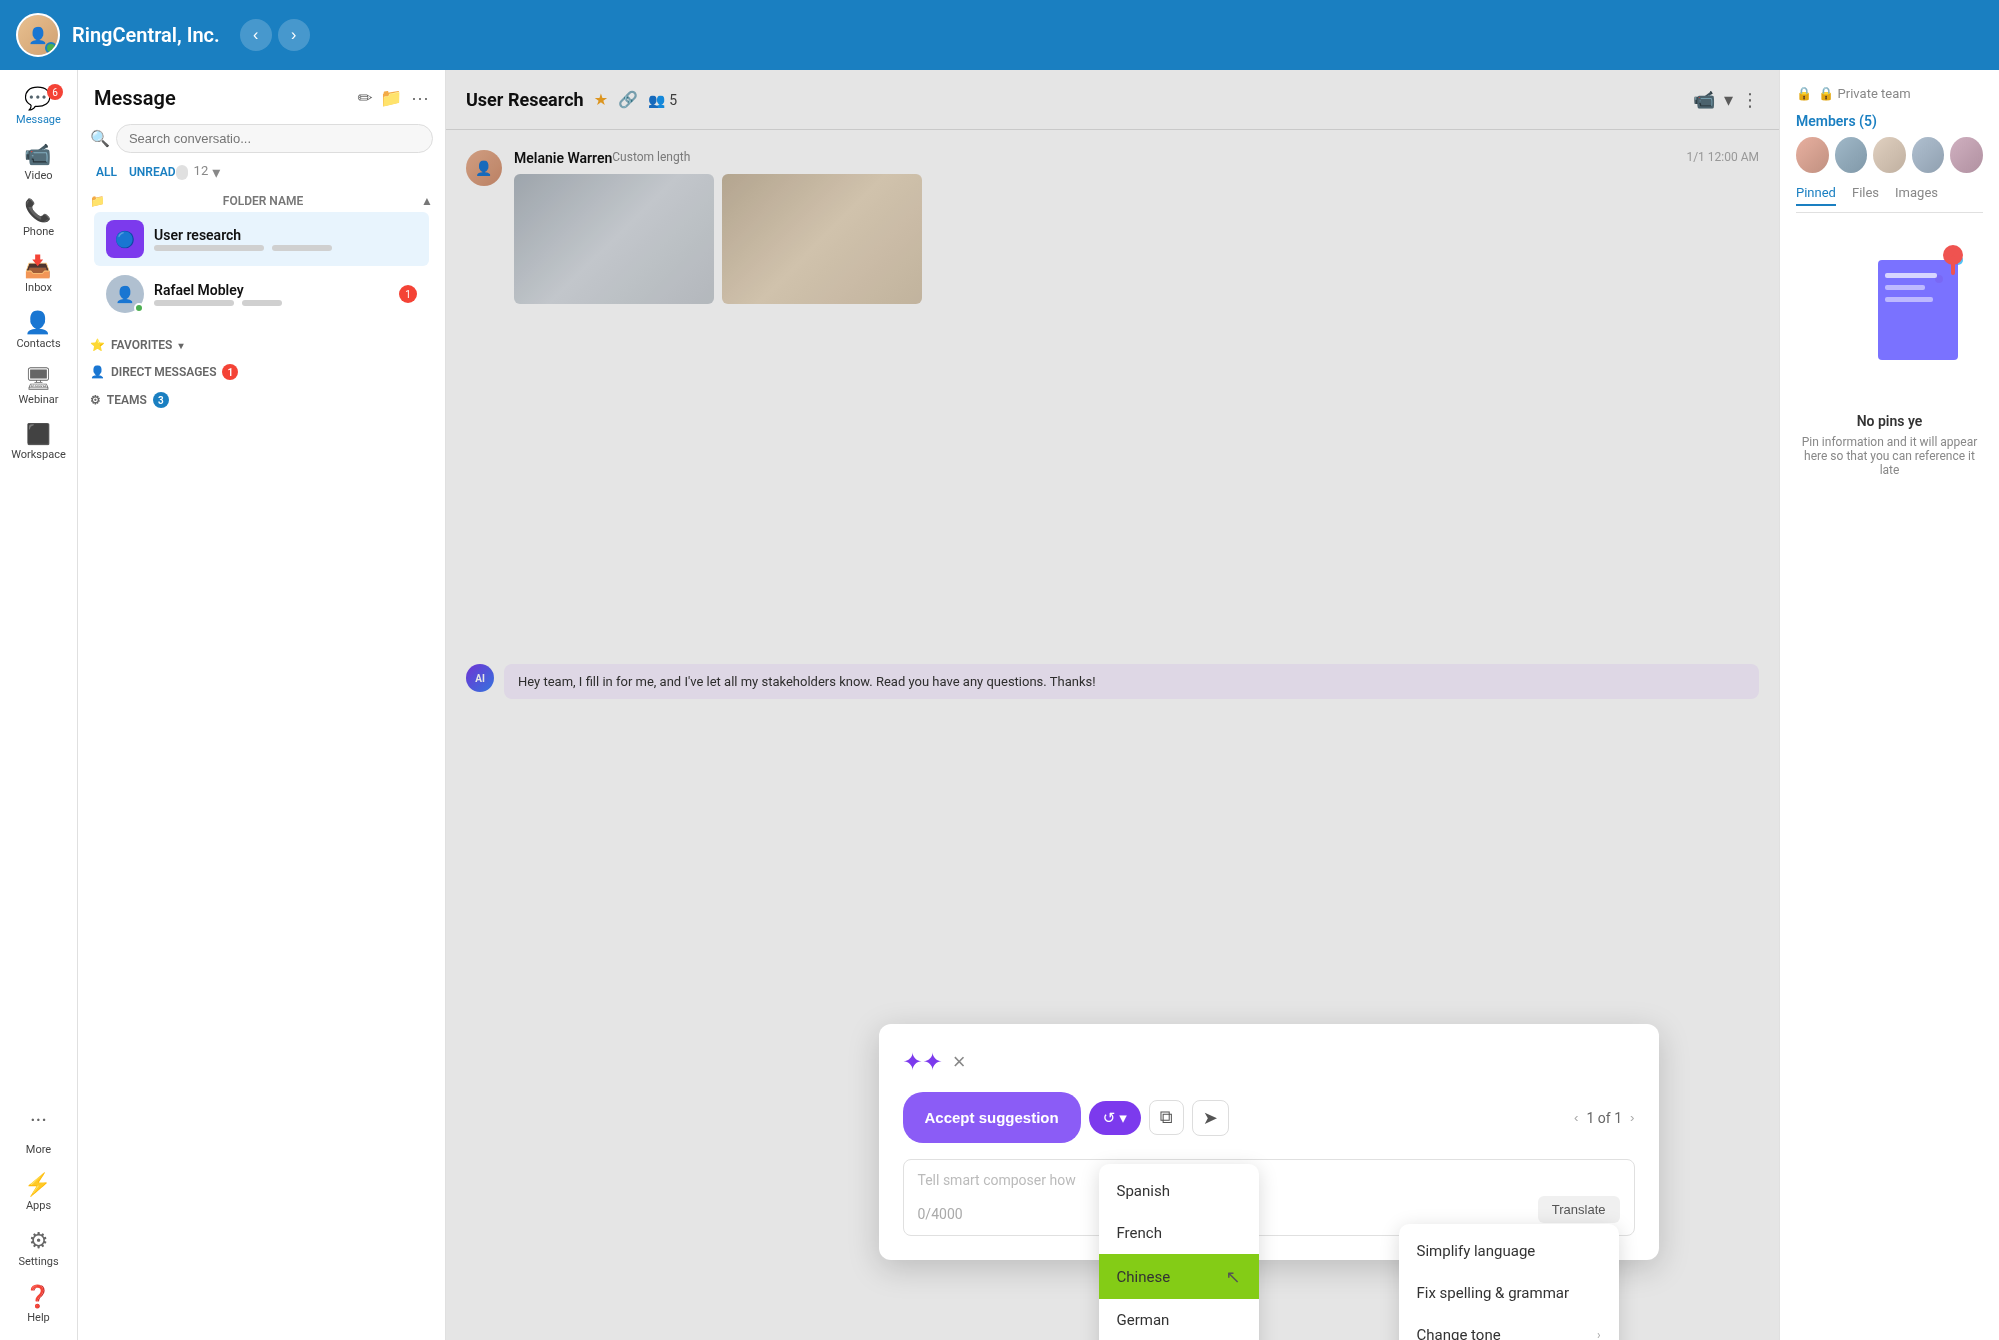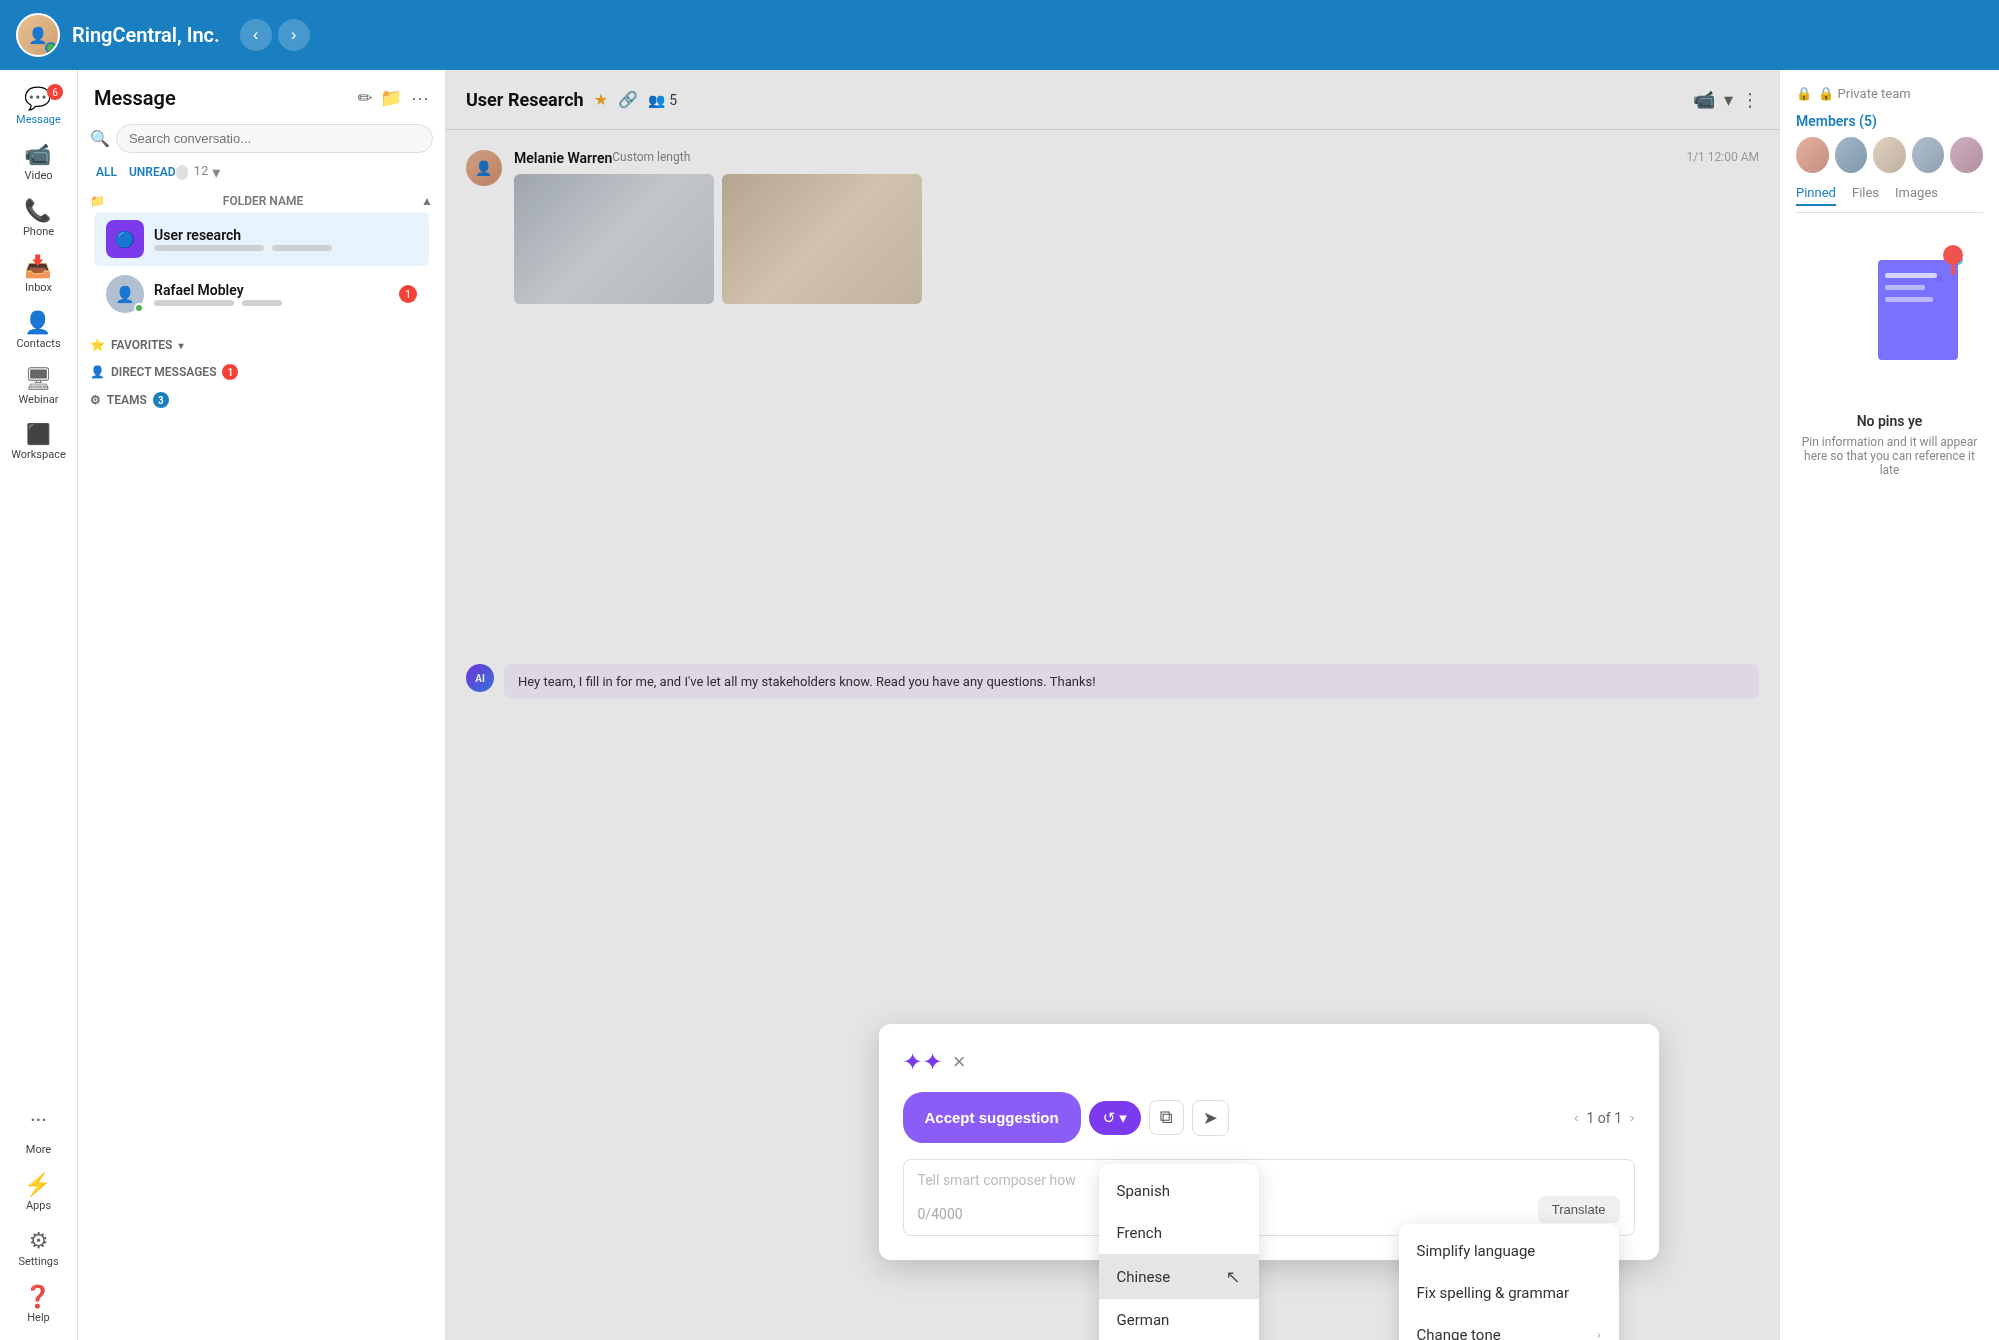--- a/index.html
+++ b/index.html
@@ -90,21 +90,21 @@
     .sc-pagination { margin-left: auto; font-size: 14px; color: #666; display: flex; align-items: center; gap: 8px; }
     .sc-input-area { border: 1px solid #e0e0e0; border-radius: 8px; padding: 12px 14px; }
     .sc-input-placeholder { font-size: 14px; color: #bbb; }
     .sc-char-count { font-size: 14px; color: #aaa; margin-top: 8px; }
     .sc-input-footer { display: flex; align-items: center; justify-content: space-between; margin-top: 8px; }
     .sc-translate-btn { background: #f0f0f0; border: none; border-radius: 6px; padding: 6px 14px; font-size: 13px; cursor: pointer; color: #555; }
 
     
     .dropdown-menu { position: absolute; background: #fff; border-radius: 10px; box-shadow: 0 4px 20px rgba(0,0,0,0.15); z-index: 30; min-width: 220px; padding: 6px 0; }
     .dropdown-item { padding: 12px 18px; font-size: 15px; color: #333; cursor: pointer; display: flex; align-items: center; justify-content: space-between; }
-    .dropdown-item.active { background: #e5e5e5; }
+    .dropdown-item.active { background: #84cc16; }
     .dropdown-arrow { color: #aaa; font-size: 12px; }
 
     .submenu { position: absolute; left: 220px; top: 140px; background: #fff; border-radius: 10px; box-shadow: 0 4px 20px rgba(0,0,0,0.15); z-index: 31; min-width: 160px; padding: 6px 0; }
 
     
     .right-panel { width: 220px; background: #fff; border-left: 1px solid #e0e0e0; padding: 16px; flex-shrink: 0; display: flex; flex-direction: column; gap: 12px; }
     .right-panel-header { font-size: 13px; color: #888; display: flex; align-items: center; gap: 6px; }
     .members-section .title { font-size: 14px; font-weight: 600; color: #1a7fc1; margin-bottom: 8px; }
     .members-row { display: flex; gap: 6px; }
     .member-avatar { width: 36px; height: 36px; border-radius: 50%; background: #c0c0c0; }

